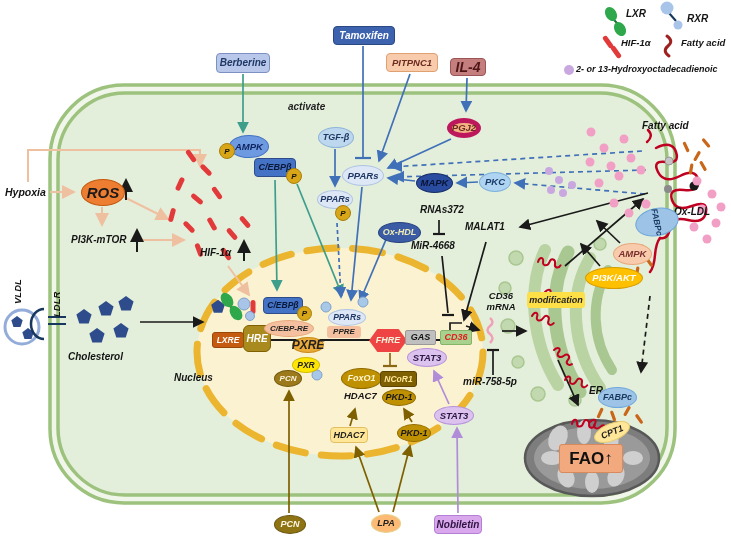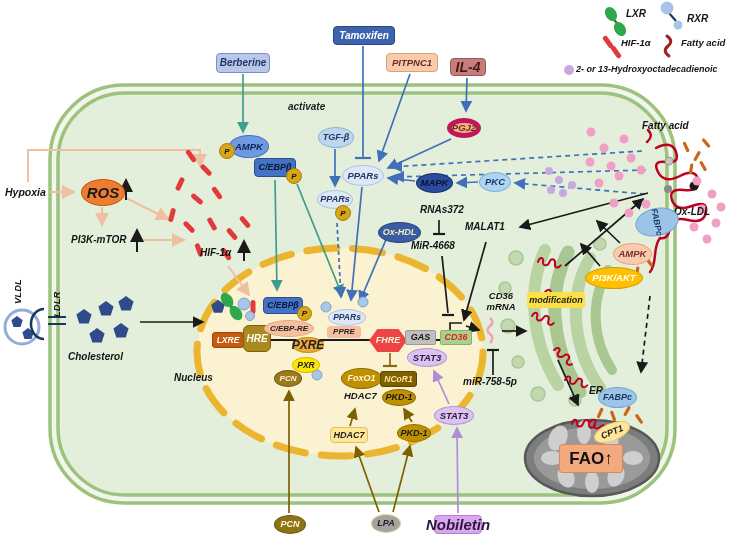--- a/index.html
+++ b/index.html
@@ -302,22 +302,22 @@
 <div class="box" style="left:216px;top:53px;width:54px;height:20px;background:#B9C7EA;border:1.5px solid #7D90C4;color:#1F3864;font-size:10px;">Berberine</div>
 <div class="box" style="left:333px;top:26px;width:62px;height:19px;background:#3D63AE;border:1.5px solid #2A4884;color:#fff;font-size:10px;">Tamoxifen</div>
 <div class="box" style="left:386px;top:53px;width:52px;height:19px;background:#F8CBAD;border:1.5px solid #E0A070;color:#6B2B1F;font-size:9.5px;">PITPNC1</div>
 <div class="box" style="left:450px;top:58px;width:36px;height:18px;background:#C57E7E;border:1.5px solid #9C5454;color:#4F1616;font-size:14px;">IL-4</div>
 <div class="lbl" style="left:5px;top:186px;font-size:10.5px;">Hypoxia</div>
 <div class="lbl vrt" style="left:12px;top:270px;height:34px;font-size:9.5px;">VLDL</div>
 <div class="lbl vrt" style="left:51px;top:281px;height:36px;font-size:9.5px;">LDLR</div>
 <div class="lbl" style="left:642px;top:120px;">Fatty acid</div>
 <div class="lbl" style="left:674px;top:206px;">Ox-LDL</div>
 <div class="node" style="left:274px;top:515px;width:32px;height:19px;background:#8F7414;border:1px solid #6B5610;color:#FDF6E3;">PCN</div>
-<div class="node" style="left:371px;top:514px;width:30px;height:19px;background:#a3a3a3;border:1px solid #E6D28A;color:#222;">LPA</div>
-<div class="box" style="left:434px;top:515px;width:48px;height:19px;background:#D9A8EC;border:1.5px solid #B57ED6;color:#2E1440;font-size:15px;">Nobiletin</div>
+<div class="node" style="left:371px;top:514px;width:30px;height:19px;background:#fdba74;border:1px solid #E6D28A;color:#222;">LPA</div>
+<div class="box" style="left:434px;top:515px;width:48px;height:19px;background:#D9A8EC;border:1.5px solid #B57ED6;color:#2E1440;font-size:10px;">Nobiletin</div>
 
 <div class="node" style="left:81px;top:179px;width:44px;height:27px;background:#ED7D31;border:1.5px solid #C55A11;color:#1a1a1a;font-size:15px;">ROS</div>
 <div class="lbl" style="left:71px;top:234px;">PI3K-mTOR</div>
 <div class="lbl" style="left:200px;top:247px;">HIF-1α</div>
 <div class="lbl" style="left:68px;top:351px;">Cholesterol</div>
 <div class="lbl" style="left:249px;top:101px;color:#222;margin-left:39px;">activate</div>
 
 <div class="node" style="left:229px;top:135px;width:40px;height:23px;background:#6E9AE2;border:1.5px solid #4472C4;color:#0F2560;font-size:9.5px;">AMPK</div>
 <div class="pcirc" style="left:219px;top:143px;">P</div>
 <div class="box" style="left:254px;top:158px;width:42px;height:19px;background:#4472C4;border:1px solid #2E4C8C;color:#0A1838;font-size:9px;">C/EBPβ</div>

